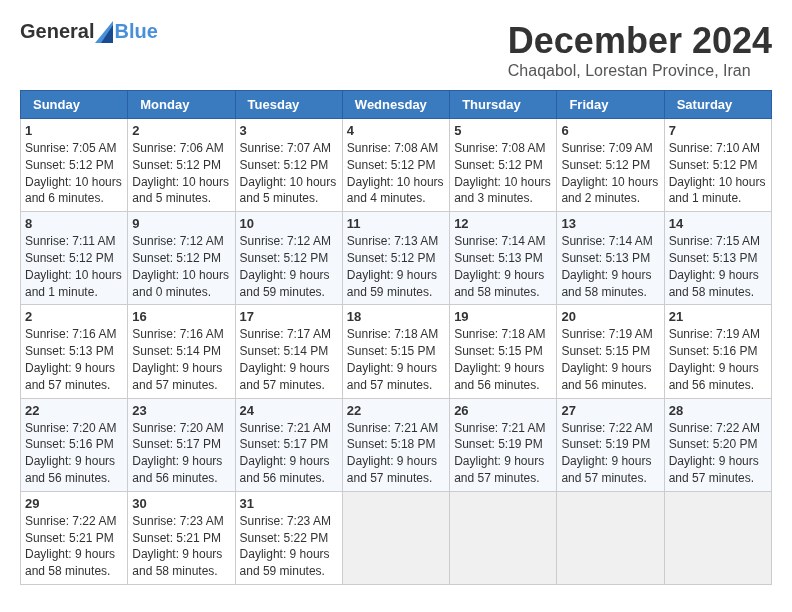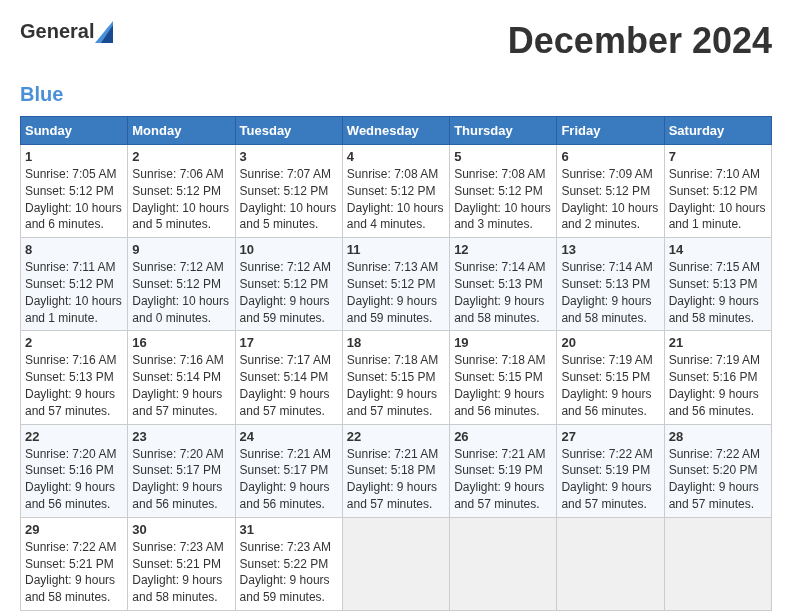--- a/index.html
+++ b/index.html
@@ -29,21 +29,21 @@
       color: #555;
     }
     .calendar-table {
       width: 100%;
       border-collapse: collapse;
       font-size: 11px;
     }
     .calendar-table thead th {
       background-color: #3a7abf;
       color: white;
-      padding: 6px 4px;
+      padding: 6px 12px;
       text-align: left;
       font-size: 13px;
       font-weight: bold;
       border: 1px solid #2a5fa5;
     }
     .calendar-table tbody td {
       vertical-align: top;
       border: 1px solid #ccc;
       padding: 4px;
       height: 80px;
@@ -63,23 +63,22 @@
     .day-info {
       font-size: 12px;
       color: #333;
       line-height: 1.4;
     }
     .empty-cell {
       background: #f0f0f0 !important;
     }
     .logo-wrapper {
       display: flex;
-      flex-direction: column;
-      align-items: flex-start;
-      gap: 40px;
+      flex-direction: row;
+      align-items: center;
     }
     .logo-brand {
       display: flex;
       align-items: center;
     }
     .logo-blue {
       color: #4a90d9;
       font-weight: bold;
       font-size: 20px;
     }
@@ -100,20 +99,21 @@
         <polygon points="0,22 18,0 18,22" fill="#4a90d9"></polygon>
         <polygon points="6,22 18,4 18,22" fill="#1a4a8f"></polygon>
       </svg>
     </div>
     <div>
       <span class="logo-blue">Blue</span>
     </div>
   </div>
   <div class="title-block">
     <div class="month-title">December 2024</div>
+    <div class="location-title">Chaqabol, Lorestan Province, Iran</div>
   </div>
 </div>
 
 <table class="calendar-table">
   <thead>
     <tr>
     <th>Sunday</th>
         <th>Monday</th>
         <th>Tuesday</th>
         <th>Wednesday</th>

